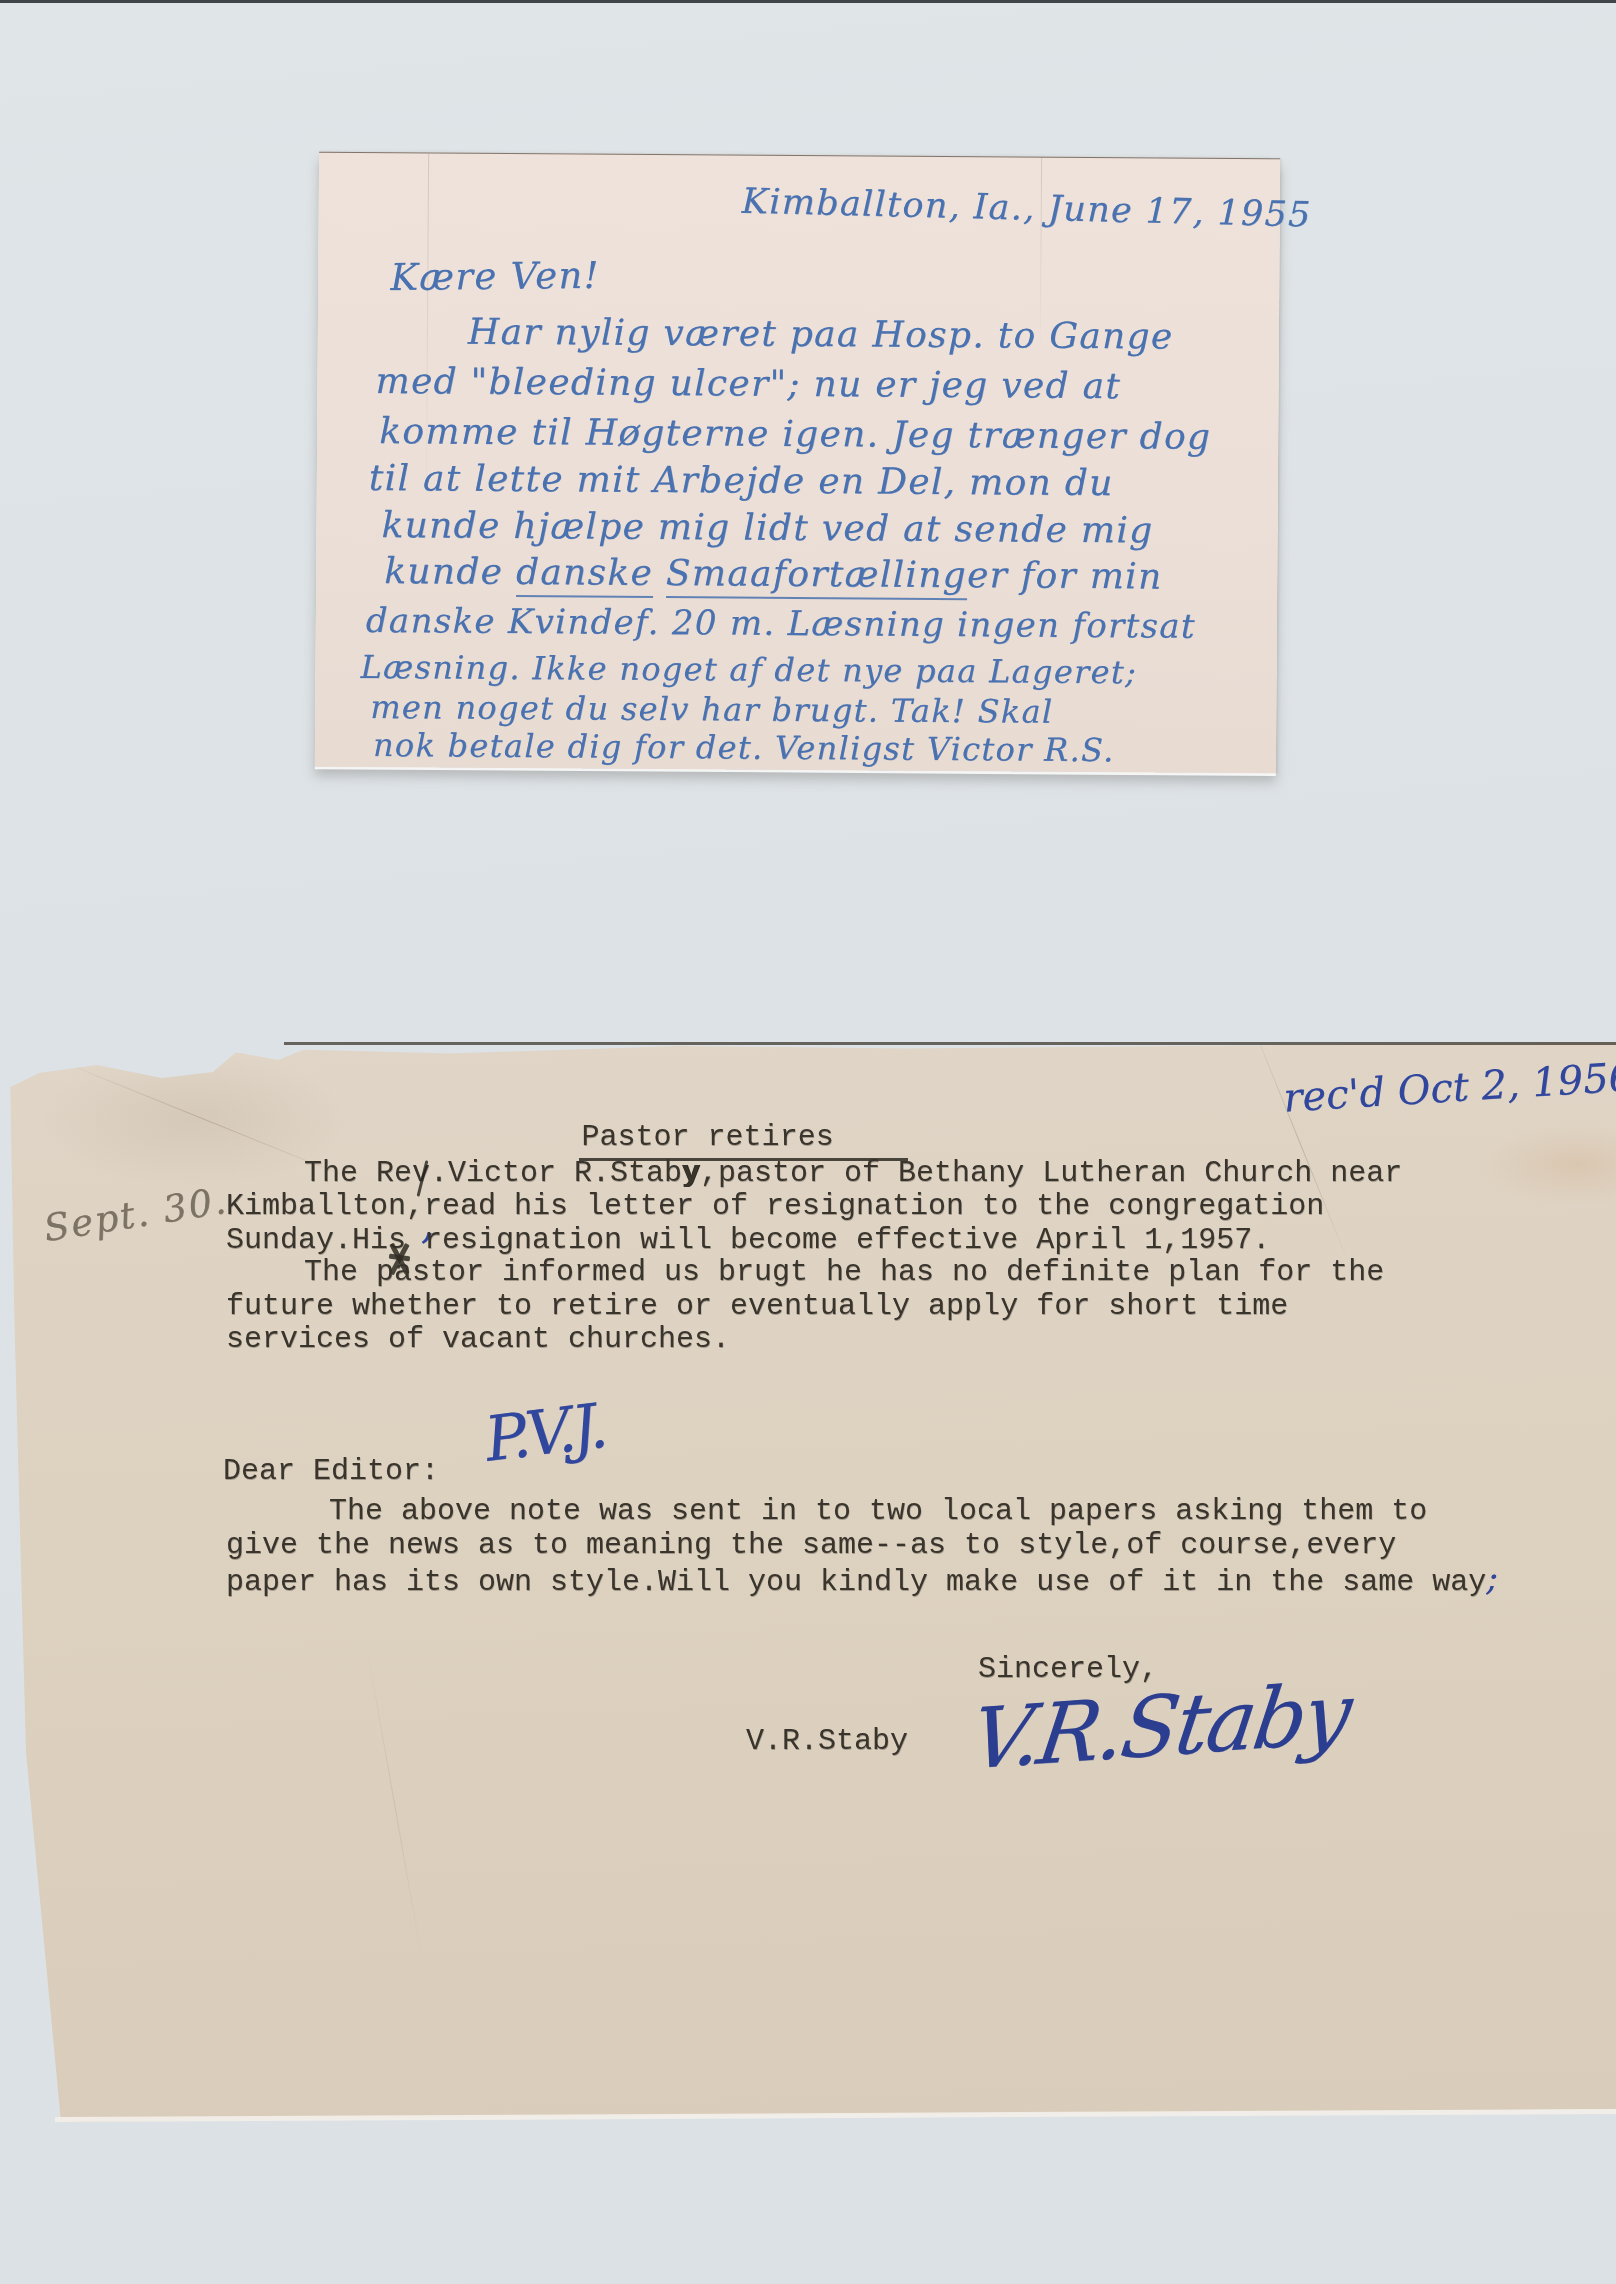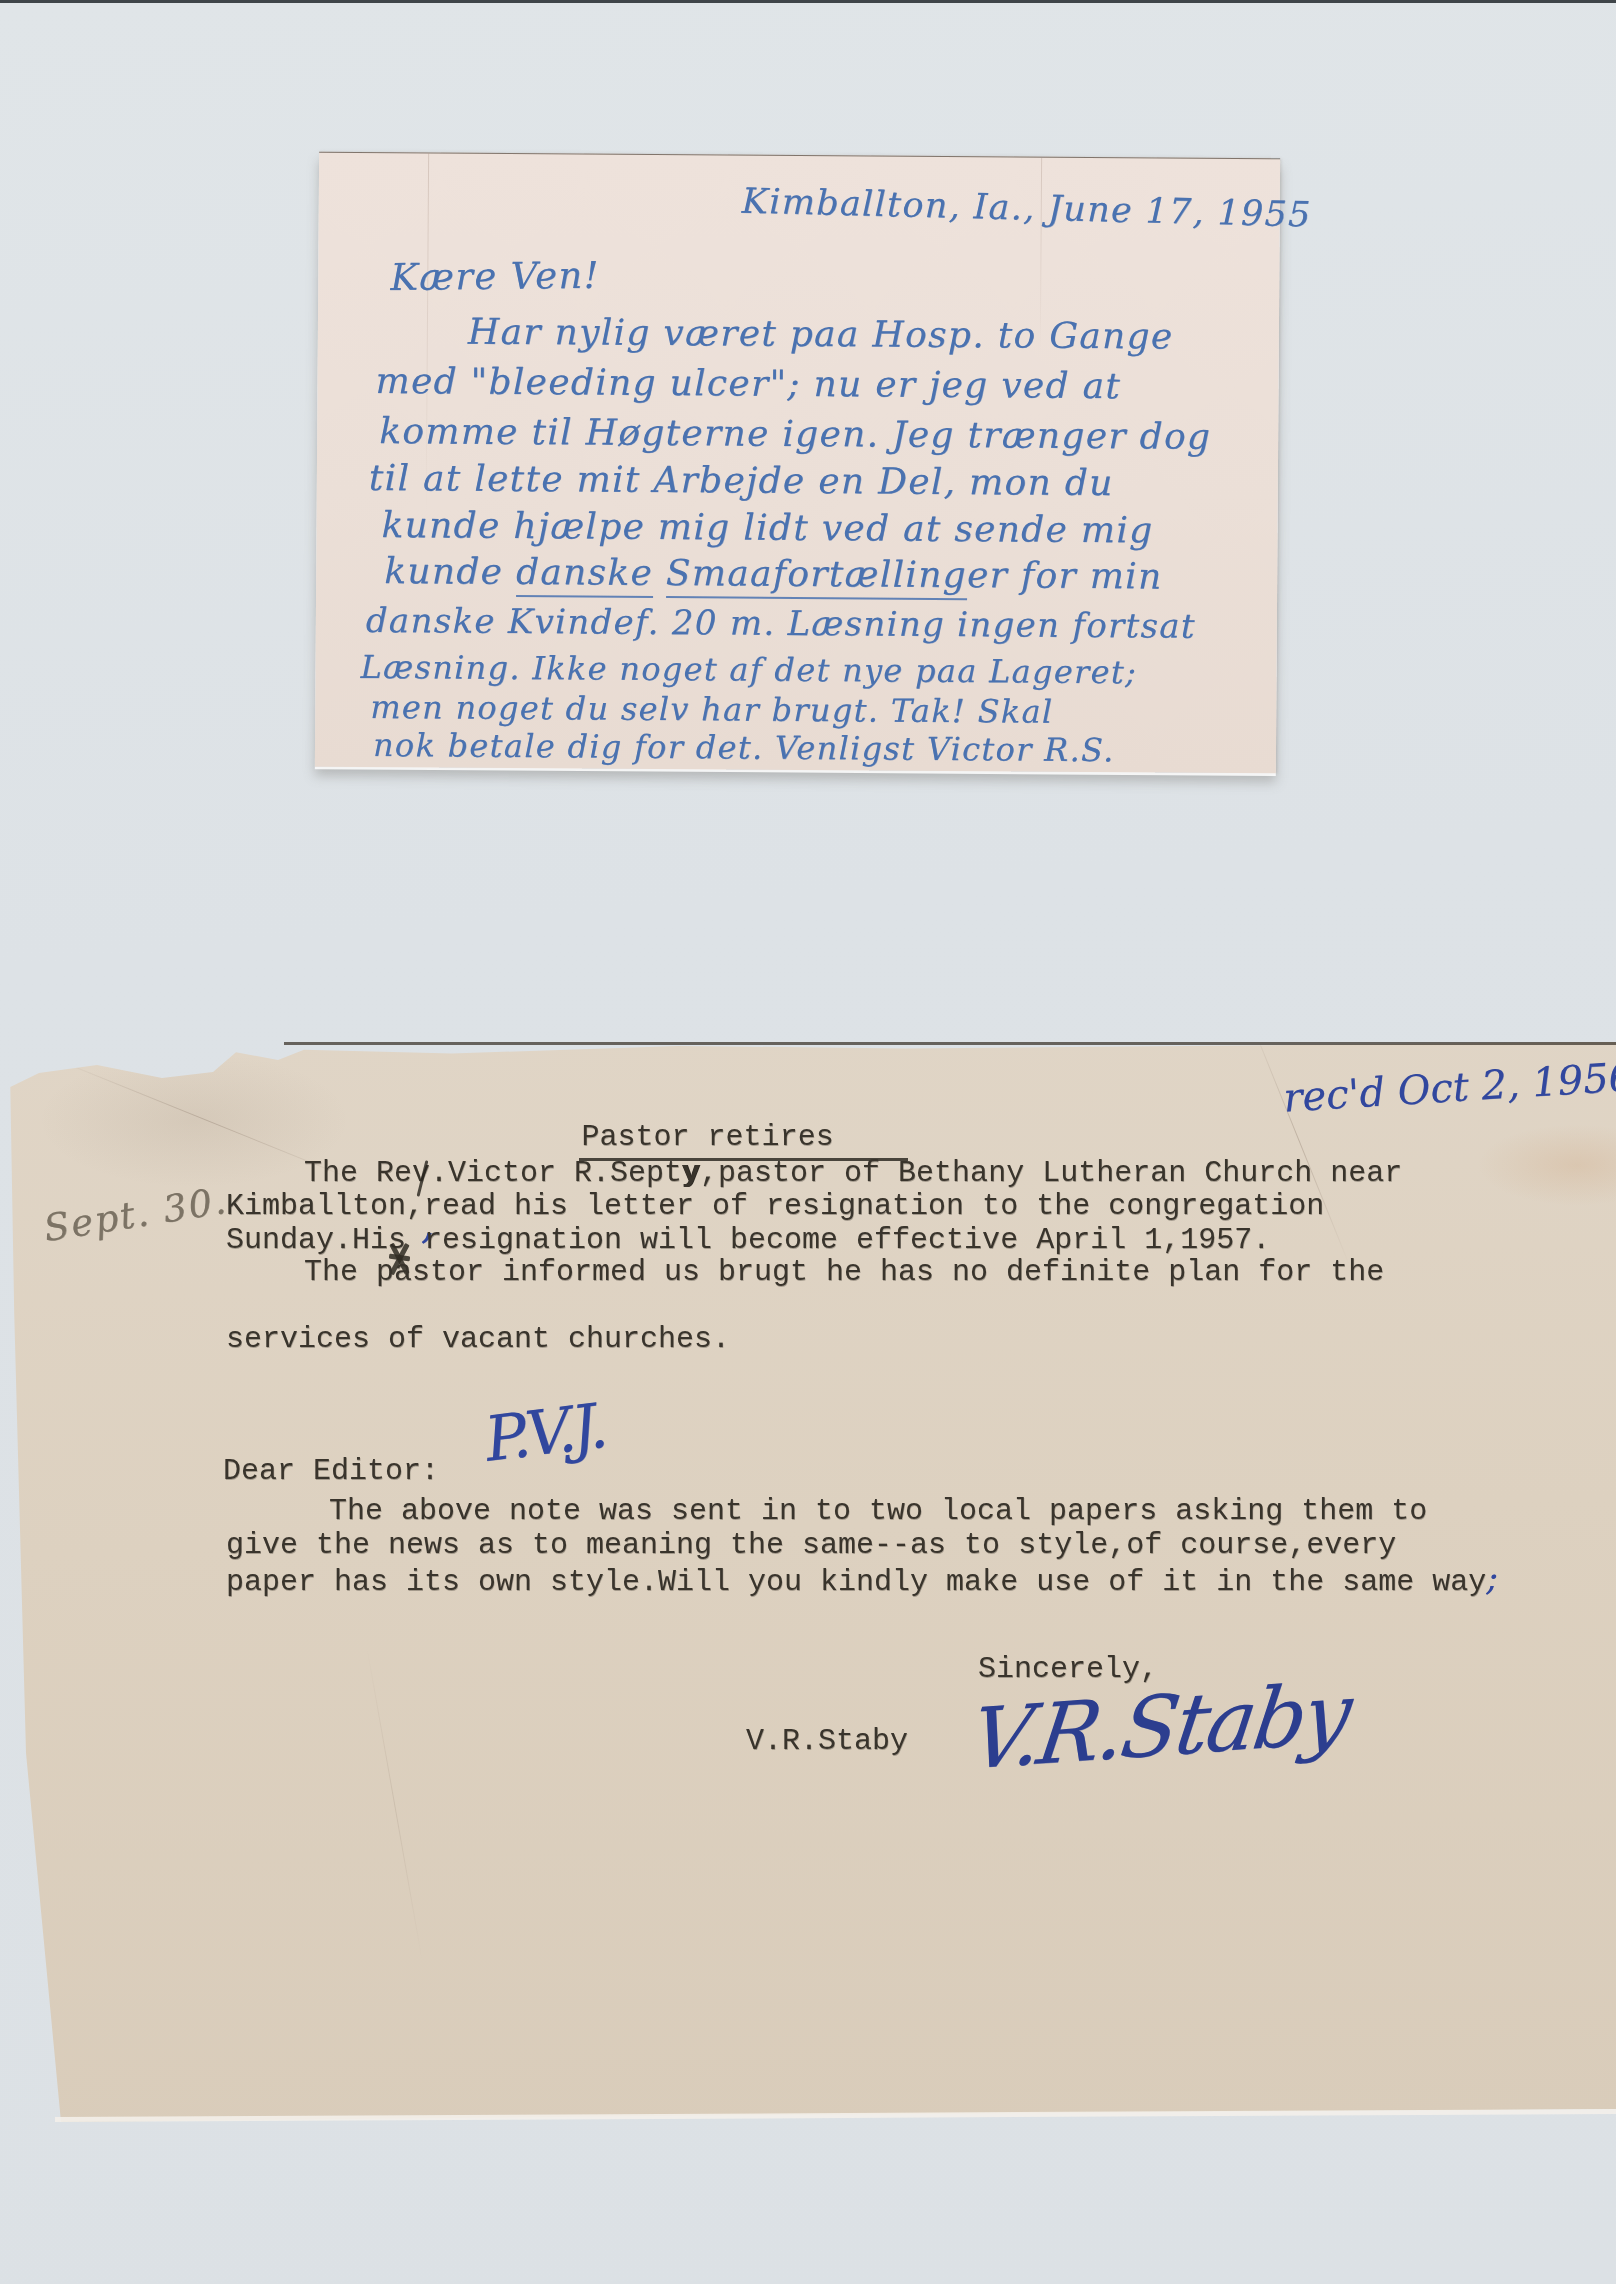--- a/index.html
+++ b/index.html
@@ -92,31 +92,32 @@
   <div class="abs crease-d" style="left:39px;top:78px;width:336px;transform:rotate(22deg);"></div>
   <div class="abs crease-d" style="left:1163px;top:97px;width:271px;transform:rotate(68deg);"></div>
   <div class="abs crease-d" style="left:233px;top:762px;width:323px;transform:rotate(80deg);opacity:.5;"></div>
 
   <div class="abs ink-note" style="left:1283px;top:22px;font-size:40px;transform:rotate(-3.5deg);">rec'd Oct 2, 1956</div>
 
   <div class="abs pencil-note" style="left:43px;top:151px;font-size:37px;transform:rotate(-9deg);">Sept. 30.</div>
 
   <div class="abs typed" style="left:579px;top:78px;"><span class="typed-title">Pastor retires</span></div>
 
-  <div class="abs typed" style="left:304px;top:114px;"><span>The Rev.Victor R.Sept</span><span class="overstruck">y</span><span>,pastor of Bethany Lutheran Church near</span></div>
+  <div class="abs typed" style="left:304px;top:114px;"><span>The Rev.Victor R.Stab</span><span class="overstruck">y</span><span>,pastor of Bethany Lutheran Church near</span></div>
   <div class="abs" id="pen-overstrike-mark"></div>
   <div class="abs typed" style="left:226px;top:147px;">Kimballton,read his letter of resignation to the congregation</div>
   <div class="abs ink-note" style="left:421px;top:156px;font-size:43px;">,</div>
   <div class="abs typed" style="left:226px;top:181px;">Sunday.His resignation will become effective April 1,1957.</div>
   <div class="abs" style="left:384px;top:200px;width:31px;height:34px;">
     <div class="abs blotch-bar" style="left:13px;top:0;width:4.5px;height:34px;transform:rotate(28deg);"></div>
     <div class="abs blotch-bar" style="left:13px;top:0;width:4.5px;height:34px;transform:rotate(-28deg);"></div>
     <div class="abs blotch-bar" style="left:5.2px;top:13px;width:20.7px;height:5.2px;transform:rotate(8deg);"></div>
   </div>
   <div class="abs typed" style="left:304px;top:213px;">The pastor informed us brugt he has no definite plan for the</div>
+  <div class="abs typed" style="left:226px;top:247px;">future whether to retire or eventually apply for short time</div>
   <div class="abs typed" style="left:226px;top:280px;font-family:Liberation Mono, monospace;">services of vacant churches.</div>
 
   <div class="abs typed" style="left:223px;top:412px;">Dear Editor:</div>
   <div class="abs ink-note" style="left:485px;top:354px;font-size:62px;transform:rotate(-7deg);letter-spacing:-3.9px;">P.V.J.</div>
 
   <div class="abs typed" style="left:304px;top:452px;margin-left:25px;">The above note was sent in to two local papers asking them to</div>
   <div class="abs typed" style="left:226px;top:486px;">give the news as to meaning the same--as to style,of course,every</div>
   <div class="abs typed" style="left:226px;top:519px;"><span>paper has its own style.Will you kindly make use of it in the same way</span><span class="ink-note" style="font-size:35px;">;</span></div>
 
   <div class="abs typed" style="left:940px;top:610px;margin-left:38px;">Sincerely,</div>

